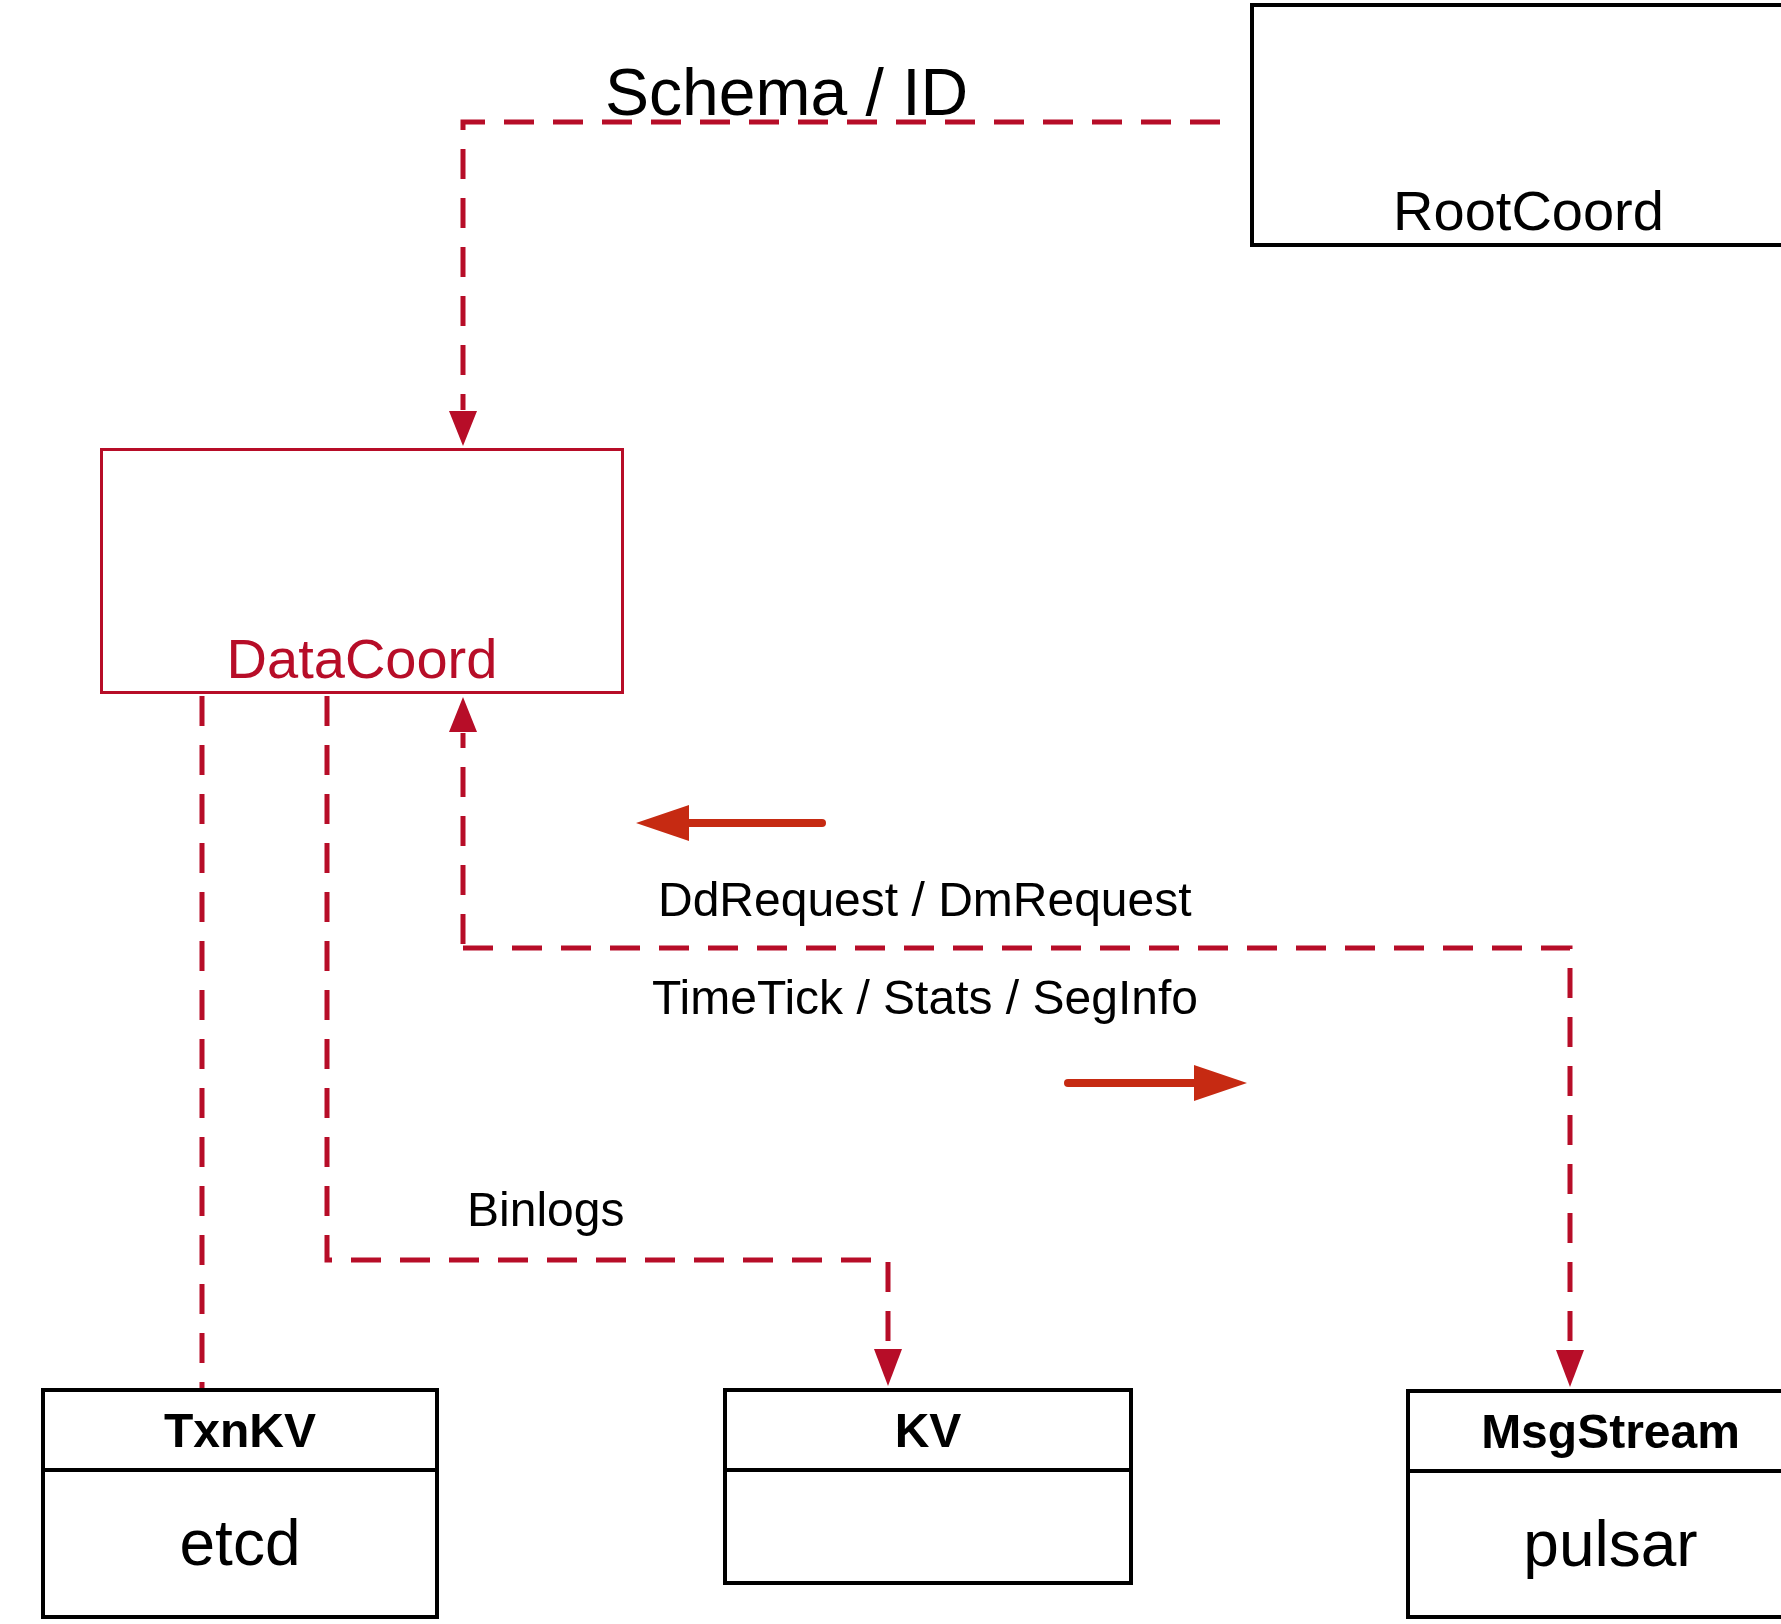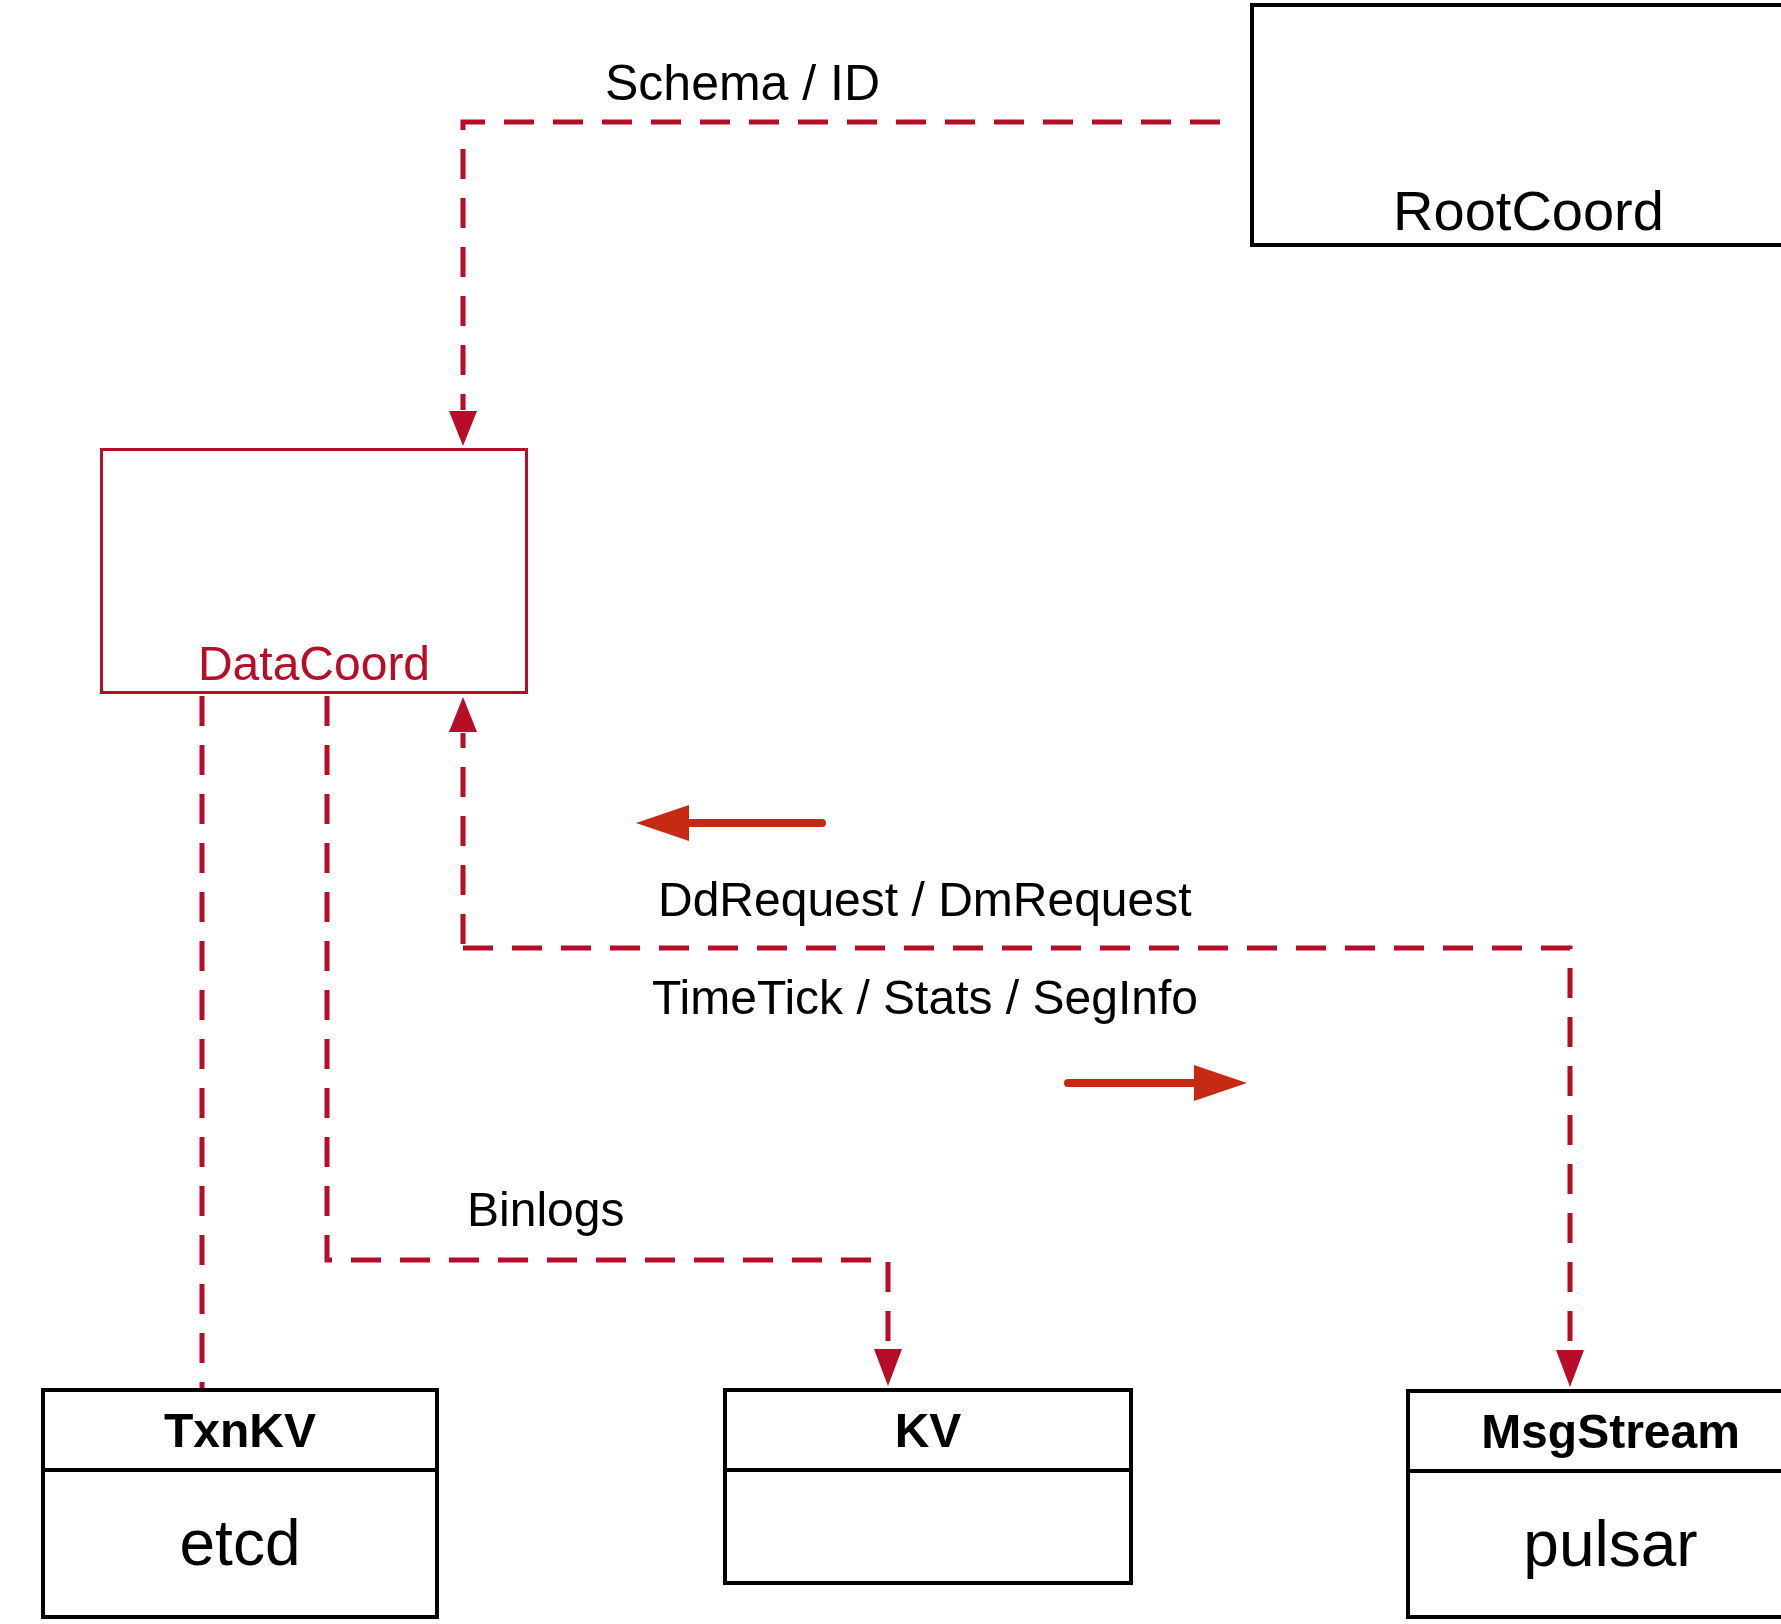--- a/index.html
+++ b/index.html
@@ -16,37 +16,37 @@
   svg.connector-layer{position:absolute;left:0;top:0;width:1781px;height:1624px;}
   .dash{fill:none;stroke:var(--crimson);stroke-width:5;stroke-dasharray:30 19;}
   .dash-head{fill:var(--crimson);stroke:none;}
   .solid-shaft{stroke:var(--arrow-red);stroke-width:8;stroke-linecap:round;fill:none;}
   .solid-head{fill:var(--arrow-red);stroke:none;}
 
   .node{position:absolute;background:var(--bg);box-sizing:border-box;
         display:flex;align-items:flex-end;justify-content:center;white-space:nowrap;margin-left:30px;}
   .node-rootcoord{left:1220px;top:3px;width:557px;height:244px;
         border:4px solid var(--ink);font-size:56px;}
-  .node-datacoord{left:70px;top:448px;width:428px;height:246px;
-        border:3px solid var(--crimson);font-size:48px;color:var(--crimson);}
+  .node-datacoord{left:70px;top:448px;width:524px;height:246px;
+        border:3px solid var(--crimson);font-size:56px;color:var(--crimson);}
 
   .table-node{position:absolute;background:var(--bg);box-sizing:border-box;
         border:4px solid var(--ink);display:flex;flex-direction:column;margin-left:38px;}
   .table-node .hdr{height:76px;flex:0 0 76px;border-bottom:4px solid var(--ink);
         display:flex;align-items:center;justify-content:center;
         font-weight:bold;font-size:48px;white-space:nowrap;}
   .table-node .bdy{flex:1;display:flex;flex-direction:column;align-items:center;
         justify-content:center;font-size:64px;line-height:65px;white-space:nowrap;}
   .node-txnkv{left:3px;top:1388px;width:398px;height:231px;}
   .node-kv{left:685px;top:1388px;width:410px;height:197px;}
   .node-kv .bdy{font-size:46px;}
   .node-msgstream{left:1368px;top:1389px;width:409px;height:230px;}
 
   .edge-label{position:absolute;font-size:48px;color:var(--ink);white-space:nowrap;}
-  .lbl-schema{left:605px;top:54px;font-size:50px;}
+  .lbl-schema{left:605px;top:54px;font-size:66px;}
   .lbl-ddrequest{left:658px;top:872px;}
   .lbl-timetick{left:652px;top:970px;}
   .lbl-binlogs{left:467px;top:1182px;}
 </style>
 </head>
 <body>
 
 <div class="canvas">
 
   <svg class="connector-layer" viewBox="0 0 1781 1624" aria-hidden="true">

